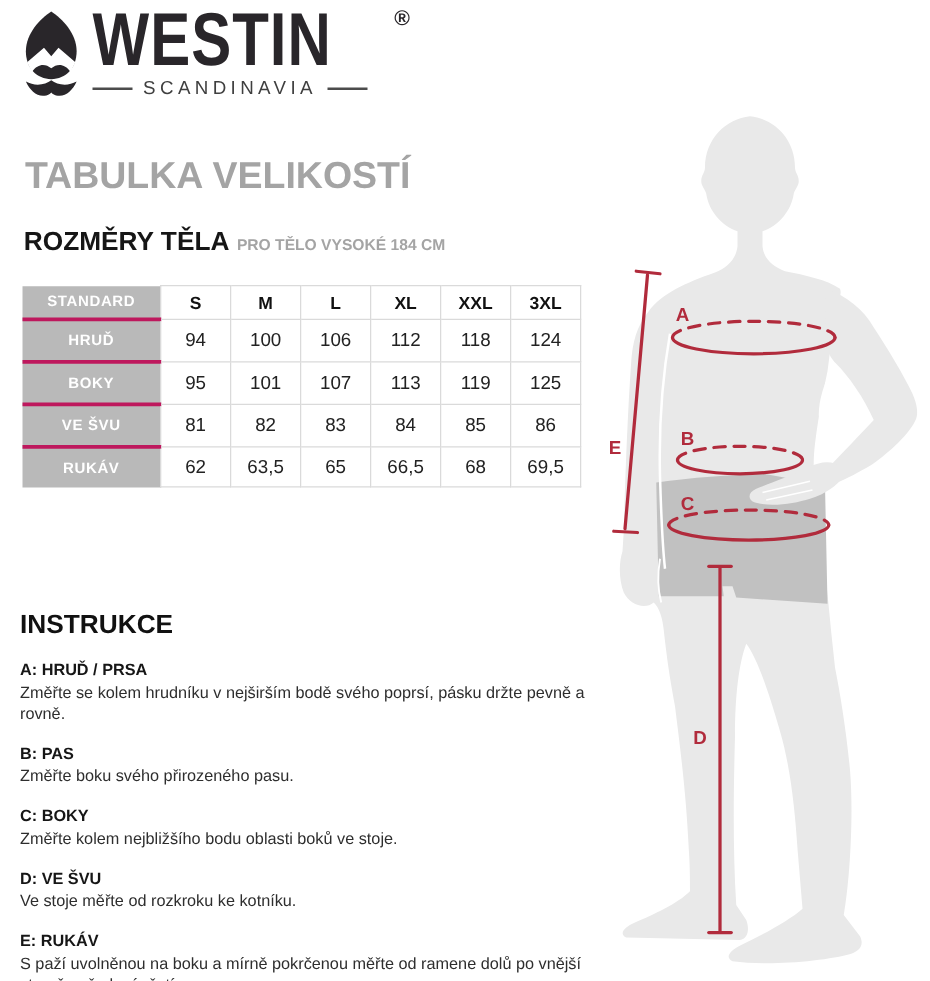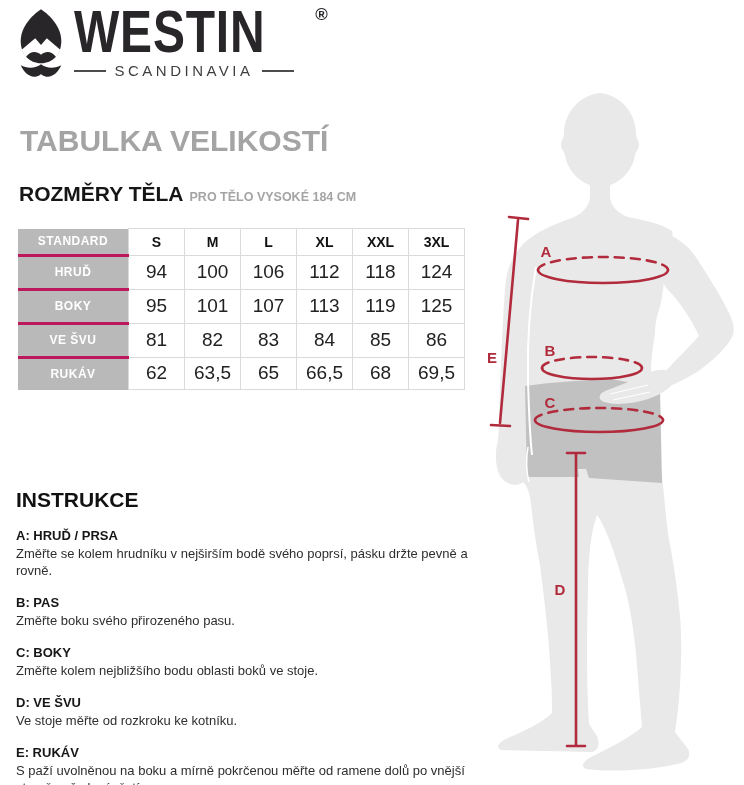--- a/index.html
+++ b/index.html
@@ -26,21 +26,21 @@
 
   
   .size-table{position:absolute;left:18px;top:228px;border-collapse:collapse;table-layout:fixed;}
   .size-table td,.size-table th{padding:0;text-align:center;vertical-align:middle;}
   .size-table .label-cell{width:110px;background:#b9b9b9;color:#fff;font-weight:700;font-size:12px;
                           letter-spacing:.5px;border-bottom:3px solid #be185d;}
   .size-table tr:last-child .label-cell{border-bottom:none;}
   .size-table .data-cell{width:55px;border:1px solid #dadada;background:#fff;}
   .size-table .hdr-row td.data-cell{height:25px;font-size:14px;font-weight:700;color:#111;}
   .size-table .hdr-row .label-cell{height:25px;}
-  .size-table .val-row td.data-cell{height:31px;font-size:19px;color:#222;}
+  .size-table .val-row td.data-cell{height:31px;font-size:15px;color:#222;}
   .size-table .val-row .label-cell{height:31px;margin-top:31px;}
 
   
   .instructions{position:absolute;left:16px;top:488px;width:452px;}
   .instructions h2{margin:0 0 14px 0;font-size:21px;font-weight:700;color:#111;}
   .instr-item{margin-bottom:11px;}
   .instr-title{font-size:13px;font-weight:700;color:#161616;line-height:1.3;margin-top:16px;}
   .instr-text{font-size:13px;color:#2e2e2e;line-height:1.32;}
 
   

